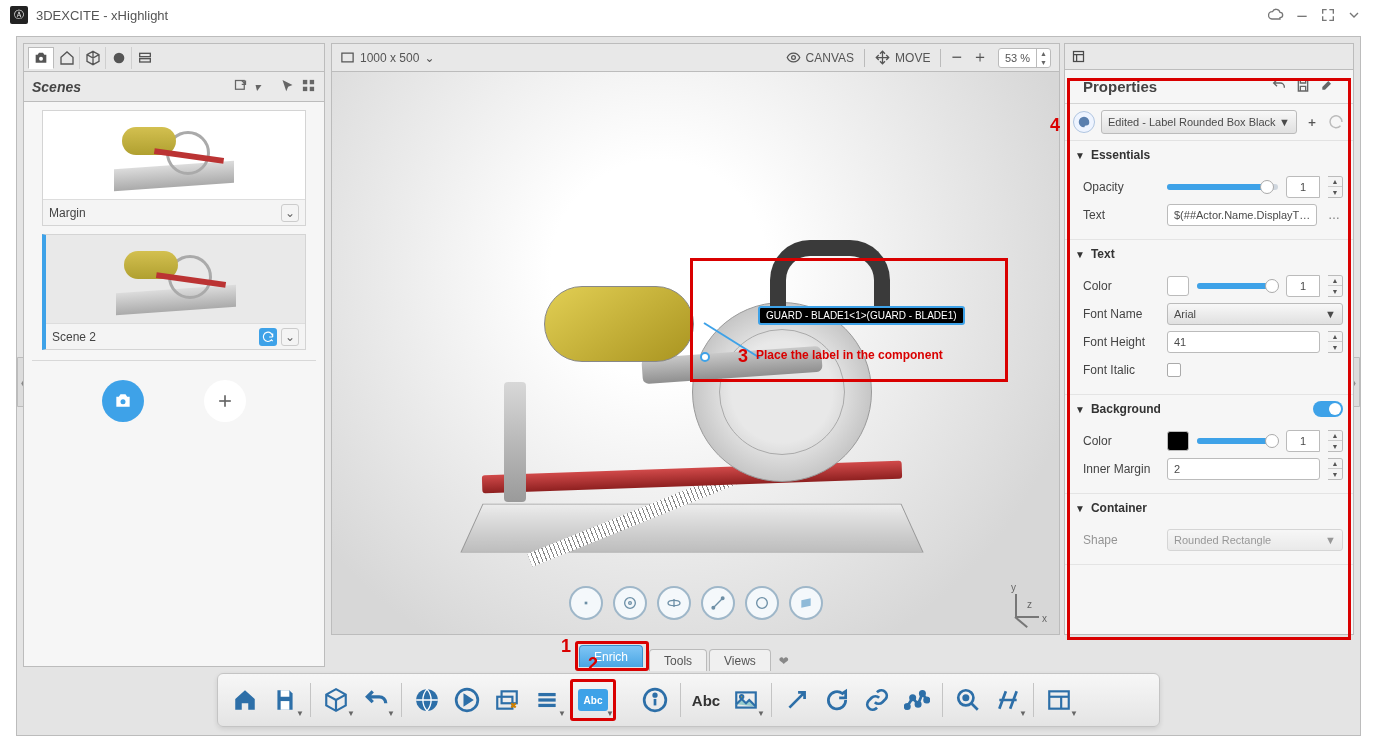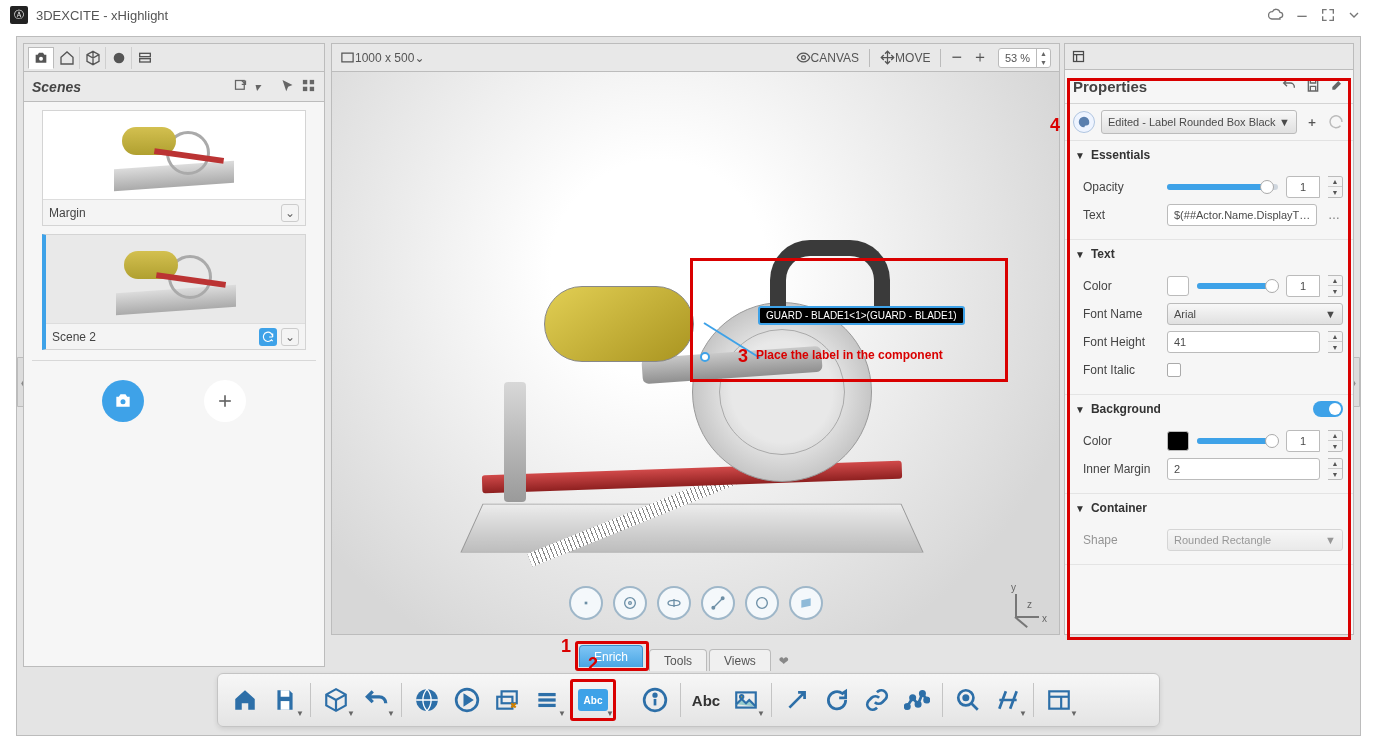--- a/index.html
+++ b/index.html
@@ -61,21 +61,21 @@
   
   .saw{width:120px;height:80px;position:relative;}
   .saw .disk{position:absolute;left:52px;top:16px;width:44px;height:44px;border-radius:50%;border:3px solid #aaa;}
   .saw .body{position:absolute;left:8px;top:12px;width:54px;height:28px;border-radius:14px;background:linear-gradient(#d3c050,#b0a030);}
   .saw .base{position:absolute;left:0;top:50px;width:120px;height:22px;background:linear-gradient(#dcdcdc,#aaa);transform:skewY(-4deg);}
   .saw .arm{position:absolute;left:40px;top:38px;width:70px;height:6px;background:#b33;transform:rotate(8deg);}
 
   
   .canvas-area{position:absolute;top:6px;left:314px;right:300px;bottom:100px;background:#fff;border:1px solid var(--border);}
   .canvas-top{height:28px;background:var(--panel);border-bottom:1px solid var(--border);display:flex;align-items:center;padding:0 8px;gap:10px;color:#555;}
-  .canvas-top .seg{display:flex;align-items:center;}
+  .canvas-top .seg{display:flex;align-items:center;gap:5px;}
   .canvas-top .seg svg{width:15px;height:15px;}
   .canvas-top .vsep{width:1px;height:18px;background:#bbb;}
   .pillbox{display:inline-flex;align-items:center;border:1px solid #bbb;border-radius:3px;height:20px;background:#fff;}
   .pillbox span{padding:0 6px;font-size:11px;}
   .stepper{display:flex;flex-direction:column;}
   .stepper div{width:14px;height:9px;border-left:1px solid #bbb;display:flex;align-items:center;justify-content:center;font-size:7px;color:#666;}
   .canvas-top .grow{flex:1;}
 
   .viewport{position:absolute;top:28px;left:0;right:0;bottom:0;background:radial-gradient(circle at 45% 35%,#ffffff 20%,#d7d7d7 80%);overflow:hidden;}
   
@@ -104,21 +104,21 @@
   .vcircle svg{width:16px;height:16px;}
 
   .axis{position:absolute;right:10px;bottom:10px;width:40px;height:40px;font-size:10px;color:#666;}
   .axis .ln{position:absolute;background:#777;}
 
   
   .right-panel{position:absolute;top:6px;right:6px;width:290px;bottom:100px;background:#f6f6f6;border:1px solid var(--border);}
   .rp-border{position:absolute;top:34px;left:2px;right:2px;height:562px;border:3px solid var(--hlred);pointer-events:none;}
   .rp-tab{height:26px;background:var(--panel);border-bottom:1px solid var(--border);display:flex;align-items:center;padding:0 6px;}
   .rp-tab svg{width:15px;height:15px;}
-  .rp-title{height:34px;display:flex;align-items:center;justify-content:space-between;padding:0 8px;border-bottom:1px solid #d4d4d4;}
+  .rp-title{height:34px;display:flex;align-items:center;justify-content:space-between;padding:0 18px;border-bottom:1px solid #d4d4d4;}
   .rp-title b{font-size:15px;color:#444;}
   .rp-title .ti{display:flex;gap:8px;color:#666;align-items:center;}
   .rp-title svg{width:16px;height:16px;}
 
   .rp-style{display:flex;align-items:center;gap:6px;padding:6px 8px;border-bottom:1px solid #e2e2e2;}
   .rp-style .brush{width:22px;height:22px;border-radius:50%;background:#eef4ff;border:1px solid #b0c5e0;display:flex;align-items:center;justify-content:center;}
   .rp-style .sel{flex:1;height:24px;background:var(--grad1);border:1px solid #bbb;border-radius:3px;display:flex;align-items:center;padding:0 6px;font-size:11px;justify-content:space-between;}
   .rp-style .plus{width:18px;height:18px;display:flex;align-items:center;justify-content:center;color:#555;font-weight:bold;}
   .rp-style .cog{width:18px;height:18px;color:#bbb;}
 

